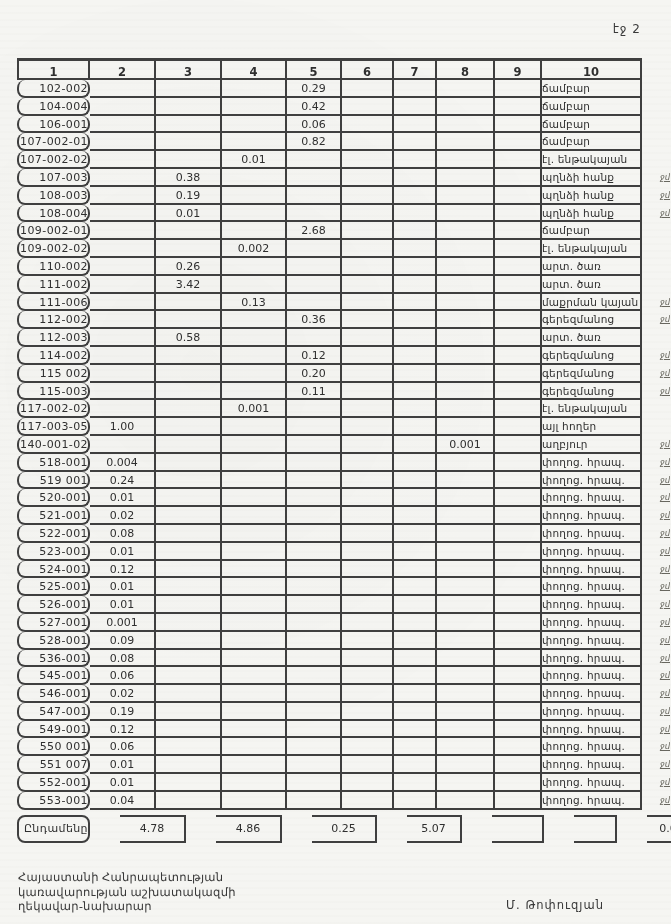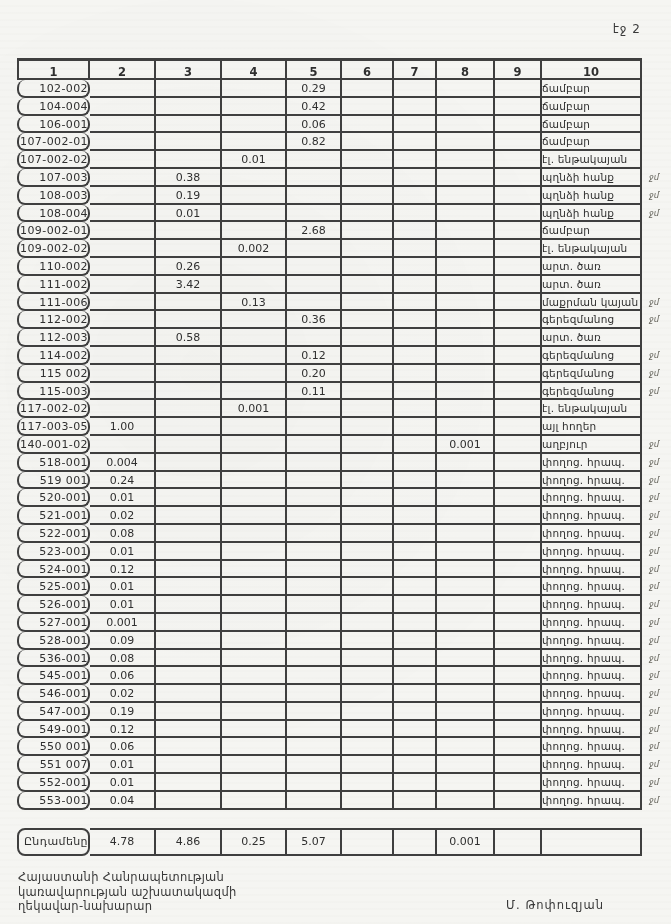--- a/index.html
+++ b/index.html
@@ -34,27 +34,27 @@
     border-bottom:2px solid #3f3f3f;
     font-size:11px;text-align:center;
     white-space:nowrap;overflow:hidden;
     color:#2f2f2f;
   }
   .t-row .cell:first-child{border-left:2px solid #3f3f3f;}
   .header-row .cell{border-top:3px solid #3f3f3f;font-size:11.5px;}
   .cell.code{text-align:right;padding-left:0;letter-spacing:.4px;border-radius:8px;}
   .cell.label10{text-align:left;font-size:10.5px;letter-spacing:.2px;}
   .cell.gutter{border:none !important;background:transparent;
-    font-size:8.5px;color:#68675f;text-align:left;padding-left:7px;font-style:italic;}
-  .total-row{margin-top:18px;}
+    font-size:8.5px;color:#68675f;text-align:left;padding-left:18px;font-style:italic;text-decoration:underline;}
+  .total-row{margin-top:5px;gap:30px;}
   .total-row .cell{border-top:2px solid #3f3f3f;height:24px;line-height:24px;font-size:11px;}
   .total-row{height:28px;line-height:28px;}
   .footer{
     position:absolute;left:18px;top:870px;width:640px;
-    font-size:11.5px;line-height:14.5px;color:#383838;letter-spacing:.3px;
+    font-size:11.5px;line-height:14.5px;color:#383838;letter-spacing:.3px;font-family:Liberation Serif, serif;
   }
   .signature{
     position:absolute;left:506px;top:898px;
     font-size:11.5px;letter-spacing:1px;color:#383838;
   }
 </style>
 </head>
 <body>
 
 <div class="page-label">էջ 2</div>

